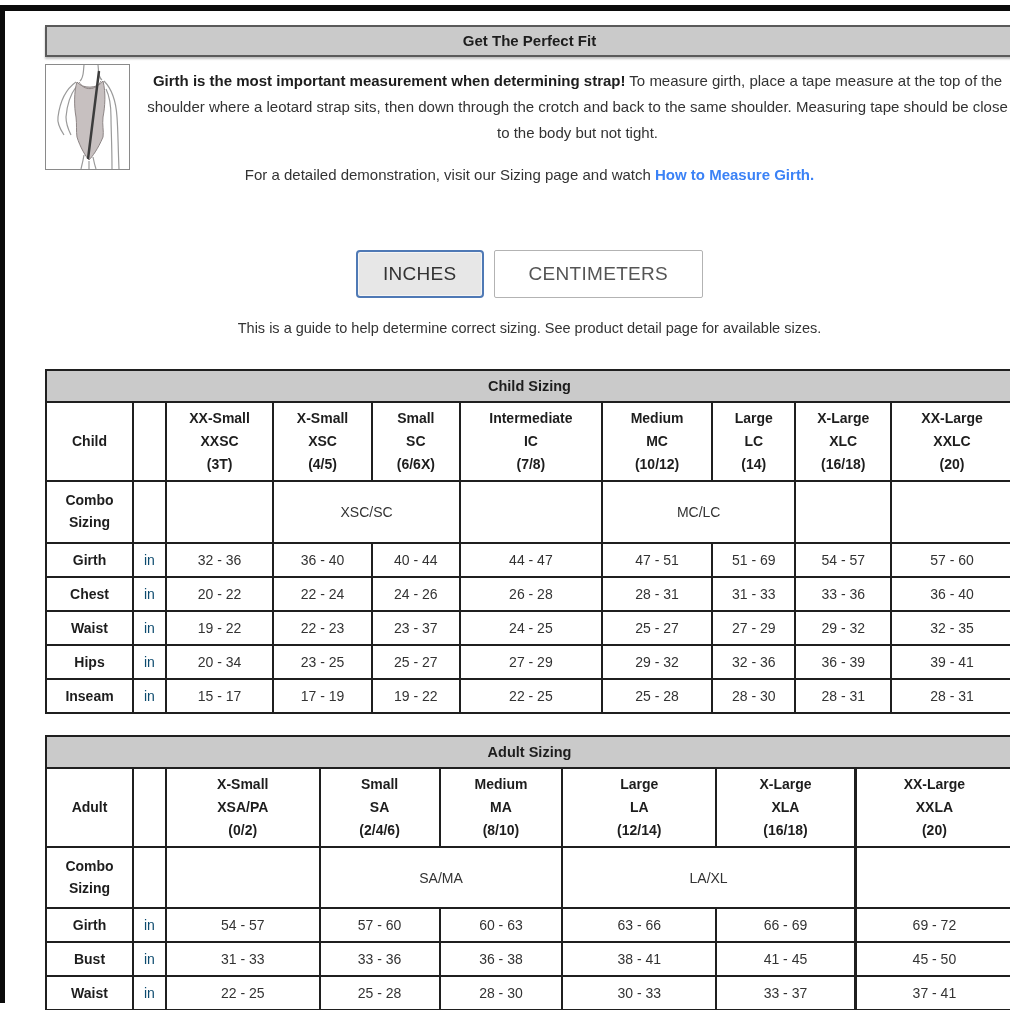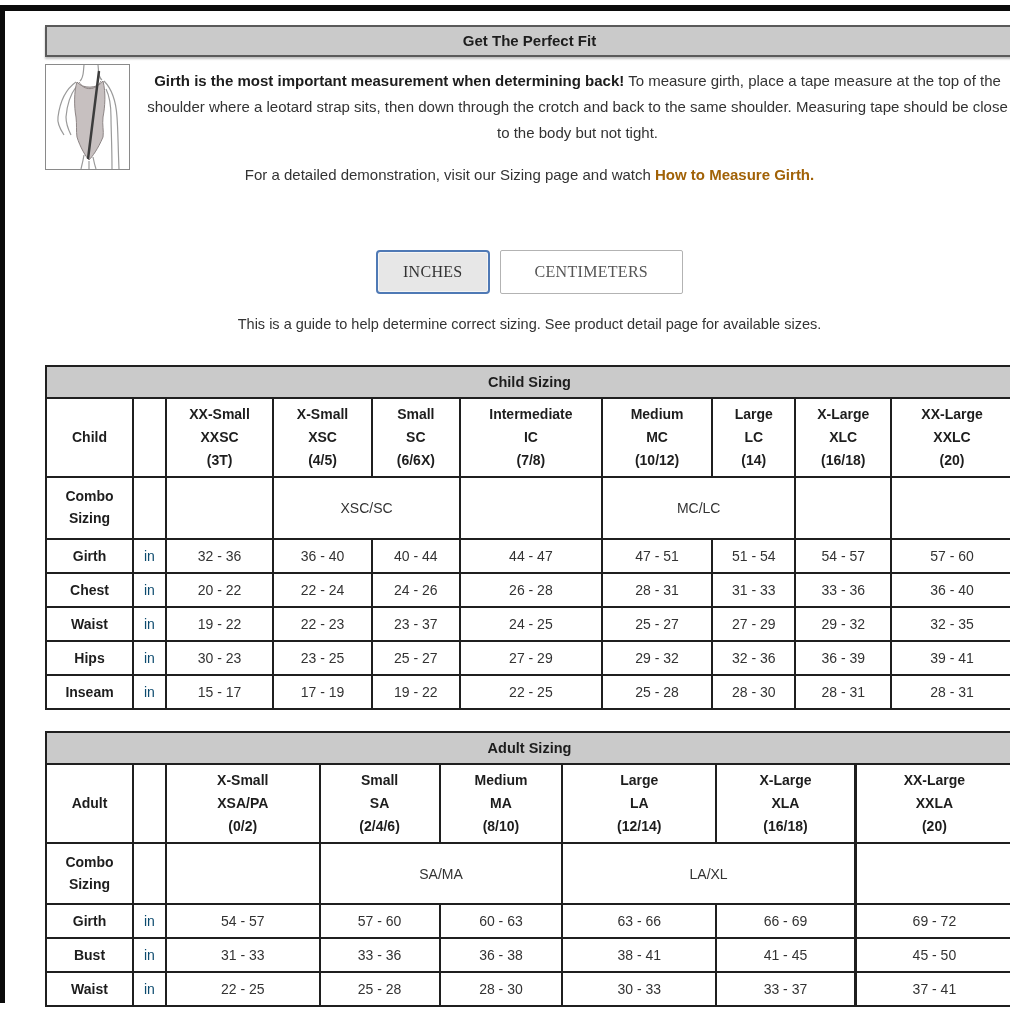--- a/index.html
+++ b/index.html
@@ -44,26 +44,26 @@
     line-height: 26px;
     color: #333;
   }
   .intro-text b { color: #1d1d1d; }
   .demo-line {
     margin-top: 20px;
     text-align: center;
     font-size: 15px;
     color: #333;
   }
-  .demo-line b { color: #a16207; text-align: center; }
+  .demo-line b { color: #3b82f6; text-align: center; }
 
   .toggle-row { margin-top: 38px; display: flex; justify-content: center; gap: 10px; }
   .btn {
-    font-family: Liberation Serif, serif;
-    font-size: 16px;
+    font-family: Liberation Sans, sans-serif;
+    font-size: 19px;
     letter-spacing: 0.3px;
     cursor: pointer;
   }
   .btn-inches {
     background: #e7e7e7;
     border: 2px solid #4f79b5;
     border-radius: 4px;
     box-shadow: inset 0 0 0 1px #f5f5f5;
     color: #333;
     padding: 11px 25px;
@@ -140,21 +140,21 @@
 
         <path d="M33 17 C38 26 50 26 55 16" fill="none" stroke="#8d8585" stroke-width="1"></path>
 
         <line x1="53" y1="6" x2="42" y2="94" stroke="#3c3c3c" stroke-width="2.4"></line>
 
         <path d="M38 90 C37 96 36 100 35 104" fill="none" stroke="#9a9a9a" stroke-width="1.2"></path>
         <path d="M47 92 C48 97 49 101 50 104" fill="none" stroke="#9a9a9a" stroke-width="1.2"></path>
         <path d="M43 96 C43 99 43 102 43 104" fill="none" stroke="#9a9a9a" stroke-width="1.2"></path>
       </svg>
     </div>
-    <p class="intro-text"><b>Girth is the most important measurement when determining back!</b><span> To measure girth, place a tape measure at the top of the shoulder where a leotard strap sits, then down through the crotch and back to the same shoulder. Measuring tape should be close to the body but not tight.</span></p>
+    <p class="intro-text"><b>Girth is the most important measurement when determining strap!</b><span> To measure girth, place a tape measure at the top of the shoulder where a leotard strap sits, then down through the crotch and back to the same shoulder. Measuring tape should be close to the body but not tight.</span></p>
     <p class="demo-line"><span>For a detailed demonstration, visit our Sizing page and watch </span><b>How to Measure Girth.</b></p>
   </div>
 
   <div class="toggle-row">
     <button class="btn btn-inches">INCHES</button>
     <button class="btn btn-cm">CENTIMETERS</button>
   </div>
 
   <p class="note">This is a guide to help determine correct sizing. See product detail page for available sizes.</p>
 
@@ -198,21 +198,21 @@
           <td class="combo-cell"></td>
         </tr>
         <tr class="data-row">
           <th class="row-label">Girth</th>
           <td class="unit-col unit">in</td>
           <td class="val">32 - 36</td>
           <td class="val">36 - 40</td>
           <td class="val">40 - 44</td>
           <td class="val">44 - 47</td>
           <td class="val">47 - 51</td>
-          <td class="val">51 - 54</td>
+          <td class="val">51 - 69</td>
           <td class="val">54 - 57</td>
           <td class="val">57 - 60</td>
         </tr>
         <tr class="data-row">
           <th class="row-label">Chest</th>
           <td class="unit-col unit">in</td>
           <td class="val">20 - 22</td>
           <td class="val">22 - 24</td>
           <td class="val">24 - 26</td>
           <td class="val">26 - 28</td>
@@ -229,21 +229,21 @@
           <td class="val">23 - 37</td>
           <td class="val">24 - 25</td>
           <td class="val">25 - 27</td>
           <td class="val">27 - 29</td>
           <td class="val">29 - 32</td>
           <td class="val">32 - 35</td>
         </tr>
         <tr class="data-row">
           <th class="row-label">Hips</th>
           <td class="unit-col unit">in</td>
-          <td class="val">30 - 23</td>
+          <td class="val">20 - 34</td>
           <td class="val">23 - 25</td>
           <td class="val">25 - 27</td>
           <td class="val">27 - 29</td>
           <td class="val">29 - 32</td>
           <td class="val">32 - 36</td>
           <td class="val">36 - 39</td>
           <td class="val">39 - 41</td>
         </tr>
         <tr class="data-row">
           <th class="row-label">Inseam</th>

